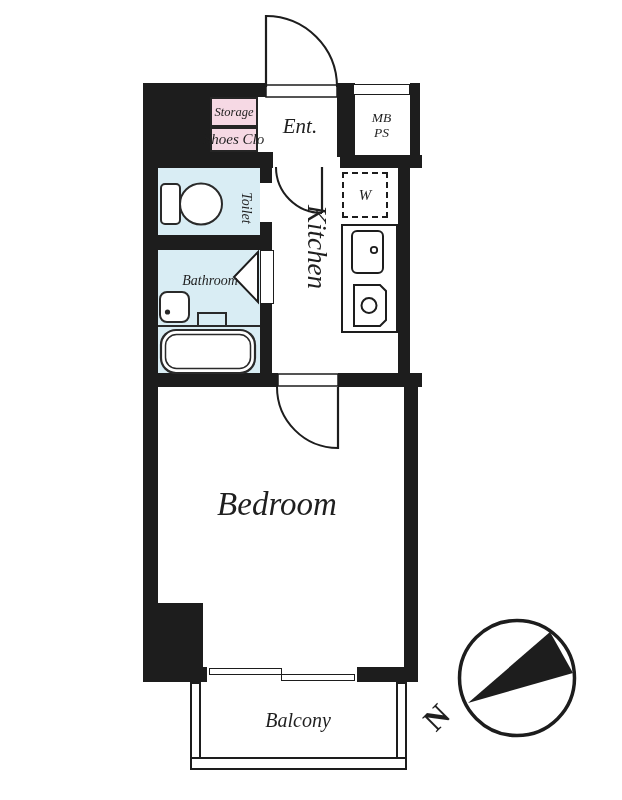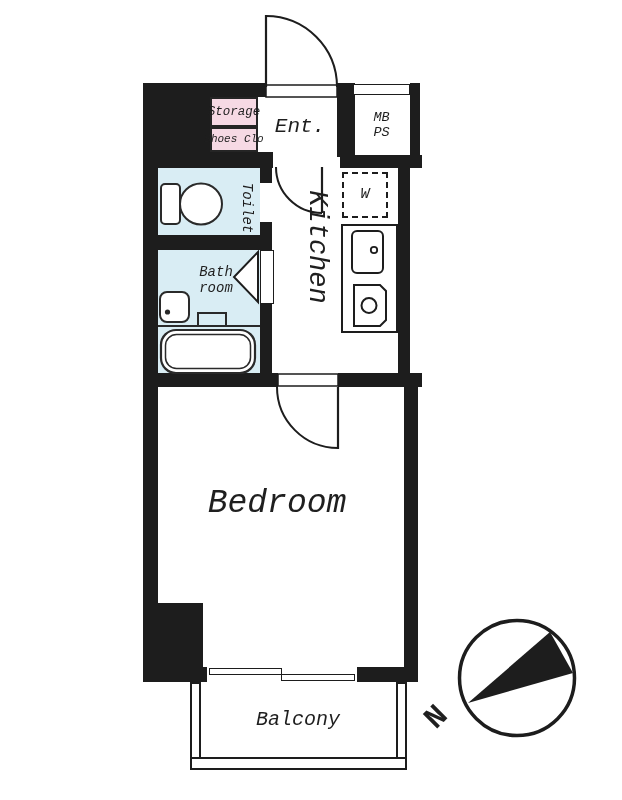--- a/index.html
+++ b/index.html
@@ -1,18 +1,18 @@
 <!DOCTYPE html>
 <html><head>
 <meta charset="utf-8">
 <style>
   html,body{margin:0;padding:0;background:#ffffff;}
   #canvas{
     position:relative;width:622px;height:800px;background:#ffffff;overflow:hidden;
-    font-family:Liberation Mono, monospace;color:#1f1f1f;
+    font-family:Liberation Serif, serif;color:#1f1f1f;
   }
   .abs{position:absolute;box-sizing:border-box;}
   .wall{position:absolute;background:#1d1d1d;}
   .room{position:absolute;box-sizing:border-box;}
   .label{
     position:absolute;display:flex;align-items:center;justify-content:center;
     font-style:italic;color:#1f1f1f;white-space:pre;line-height:1.12;text-align:center;
   }
   .vlabel{transform:translate(-50%,-50%) rotate(90deg);transform-origin:center;}
   .clabel{transform:translate(-50%,-50%);}
@@ -96,30 +96,30 @@
     <line x1="361.9" y1="298.4" x2="376.1" y2="312.6" stroke="#1d1d1d" stroke-width="2.5"></line>
     <line x1="376.1" y1="298.4" x2="361.9" y2="312.6" stroke="#1d1d1d" stroke-width="2.5"></line>
     <path d="M354,285 L380,285 L386,291 L386,320 L380,326 L354,326 Z" fill="#ffffff" stroke="#1d1d1d" stroke-width="2"></path>
     <circle cx="369" cy="305.5" r="7.5" fill="#ffffff" stroke="#1d1d1d" stroke-width="2"></circle>
 
     <circle cx="517" cy="678" r="57.5" fill="#ffffff" stroke="#1d1d1d" stroke-width="3.5"></circle>
     <polygon points="468,703 550,632 573,673" fill="#1d1d1d"></polygon>
   </svg>
 
   <div class="label" style="left:210px;top:97px;width:48px;height:30px;font-size:12.5px;">Storage</div>
-  <div class="label" style="left:210px;top:127px;width:48px;height:25px;font-size:11px;">Shoes Clo</div>
+  <div class="label" style="left:210px;top:127px;width:48px;height:25px;font-size:15px;">Shoes Clo</div>
   <div class="label" style="left:353px;top:95px;width:57px;height:60px;font-size:13.5px;flex-direction:column;">
     <span>MB</span>
     <span>PS</span>
   </div>
   <div class="label" style="left:263px;top:97px;width:74px;height:60px;font-size:21px;">Ent.</div>
   <div class="label vlabel" style="left:246px;top:208px;font-size:14px;">Toilet</div>
   <div class="label" style="left:342px;top:172px;width:46px;height:46px;font-size:15px;">W</div>
   <div class="label vlabel" style="left:317px;top:247px;font-size:27px;">Kitchen</div>
-  <div class="label" style="left:164px;top:258px;width:104px;height:46px;font-size:14px;flex-direction:column;">
+  <div class="label" style="left:158px;top:258px;width:104px;height:46px;font-size:14px;flex-direction:row;">
     <span>Bath</span>
     <span>room</span>
   </div>
   <div class="label clabel" style="left:277px;top:504px;font-size:33px;">Bedroom</div>
   <div class="label clabel" style="left:298px;top:720px;font-size:20px;text-align:center;">Balcony</div>
   <div class="label" style="left:437px;top:718px;font-size:31px;font-weight:bold;font-style:normal;transform:translate(-50%,-50%) rotate(-45deg);">N</div>
 
 </div>
 
 </body></html>

